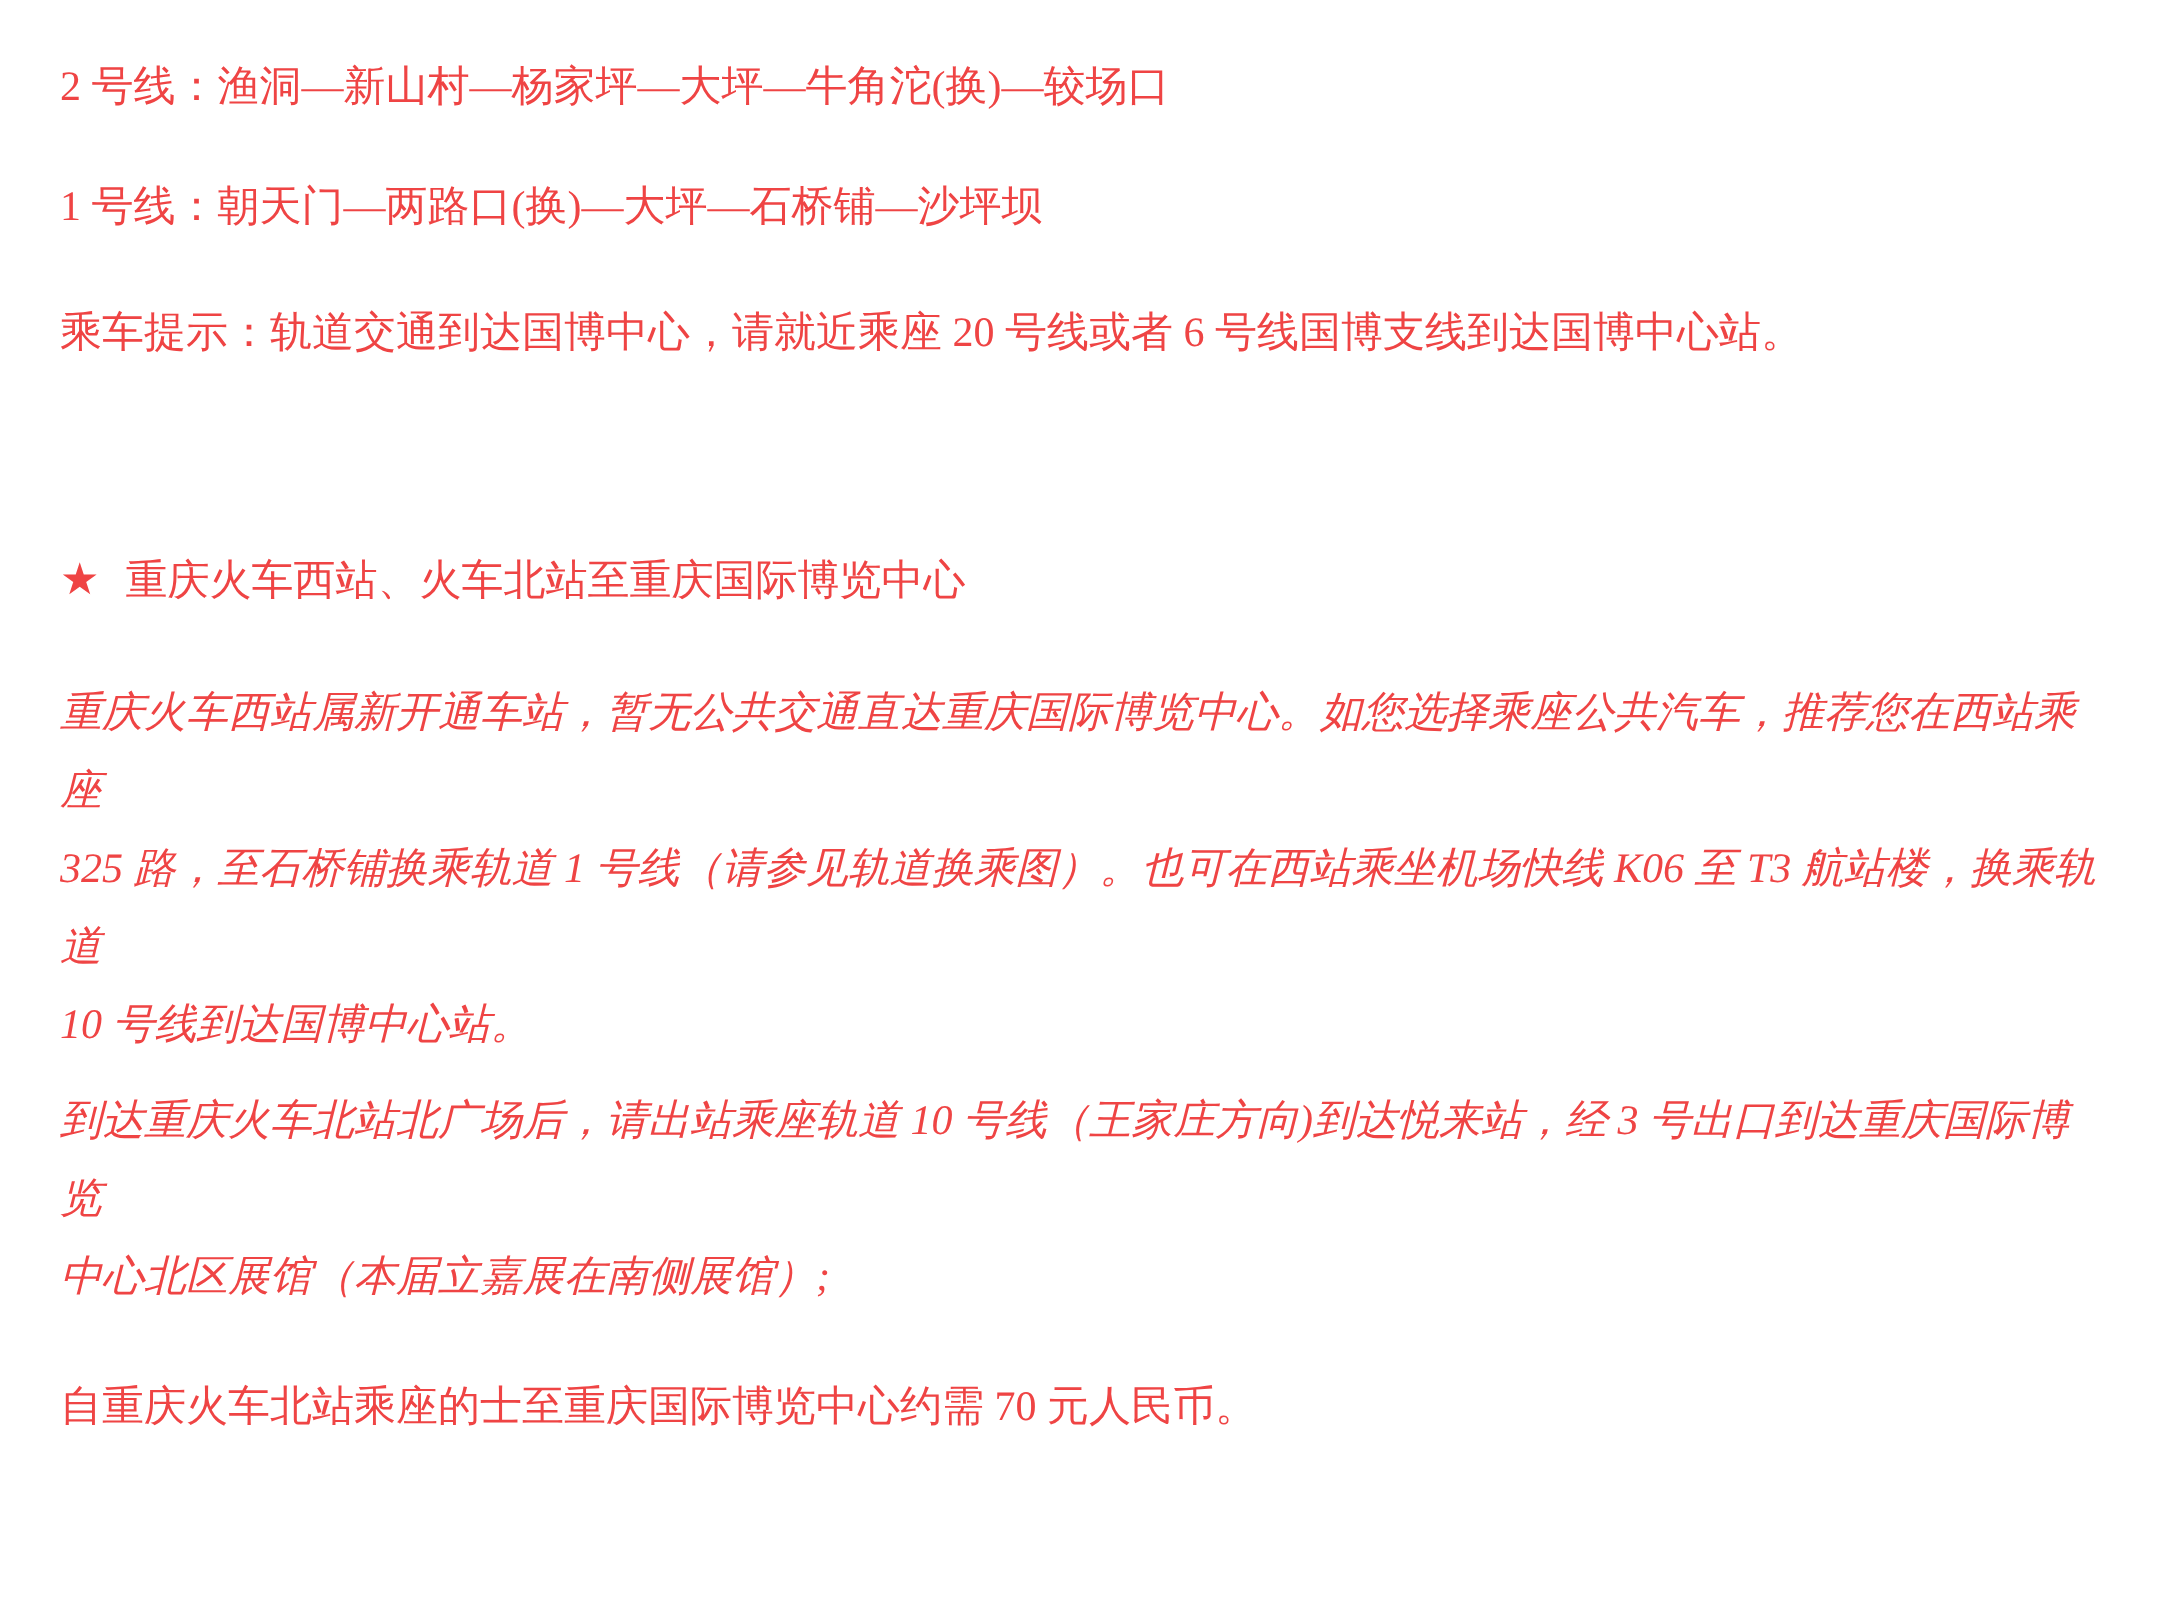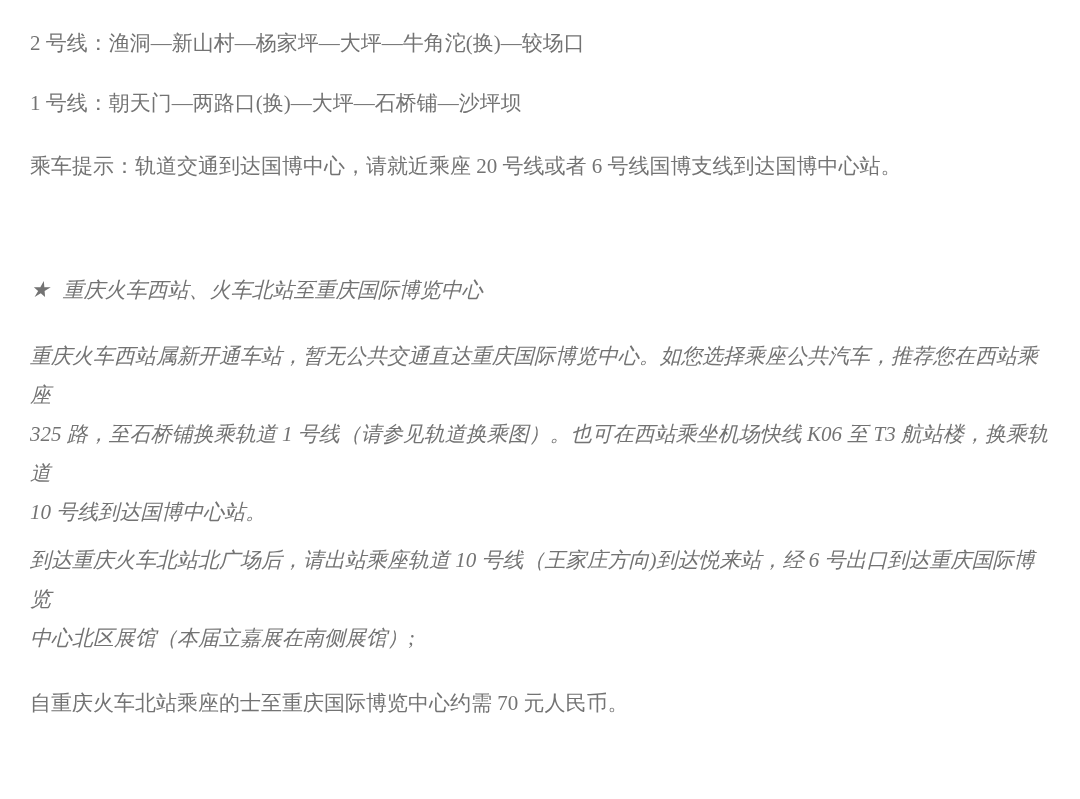--- a/index.html
+++ b/index.html
@@ -7,21 +7,21 @@
     padding: 0;
     background: #ffffff;
   }
   .page {
     position: relative;
     width: 1080px;
     height: 799px;
     box-sizing: border-box;
     padding: 24px 28px 0 30px;
     background: #ffffff;
-    color: #737373;
+    color: #ef4444;
     font-family: "Liberation Serif", "DejaVu Serif", serif;
     font-size: 21px;
     overflow: hidden;
   }
   .page p {
     margin: 0;
     line-height: 39px;
   }
   .para {
     white-space: pre-line;
@@ -35,40 +35,40 @@
     font-size: 22px;
     margin-right: 13px;
     letter-spacing: 0;
   }
   .mt-21 { margin-top: 21px !important; }
   .mt-24 { margin-top: 24px !important; }
   .mt-27 { margin-top: 27px !important; }
   .mt-9  { margin-top: 9px  !important; }
   .mt-14 { margin-top: 14px !important; }
   .mt-26 { margin-top: 26px !important; }
-  .mt-84 { margin-top: 84px !important; font-style: italic; }
+  .mt-84 { margin-top: 84px !important; }
 </style>
 </head>
 <body>
 
 <div class="page">
 
   <p class="line">2 号线：渔洞—新山村—杨家坪—大坪—牛角沱(换)—较场口</p>
 
   <p class="line mt-21">1 号线：朝天门—两路口(换)—大坪—石桥铺—沙坪坝</p>
 
   <p class="line mt-24">乘车提示：轨道交通到达国博中心，请就近乘座 20 号线或者 6 号线国博支线到达国博中心站。</p>
 
   <p class="line mt-84">
     <span class="star">★</span><span>重庆火车西站、火车北站至重庆国际博览中心</span>
   </p>
 
   <p class="para mt-27">重庆火车西站属新开通车站，暂无公共交通直达重庆国际博览中心。如您选择乘座公共汽车，推荐您在西站乘座
 325 路，至石桥铺换乘轨道 1 号线（请参见轨道换乘图）。也可在西站乘坐机场快线 K06 至 T3 航站楼，换乘轨道
 10 号线到达国博中心站。</p>
 
-  <p class="para mt-9">到达重庆火车北站北广场后，请出站乘座轨道 10 号线（王家庄方向)到达悦来站，经 6 号出口到达重庆国际博览
+  <p class="para mt-9">到达重庆火车北站北广场后，请出站乘座轨道 10 号线（王家庄方向)到达悦来站，经 3 号出口到达重庆国际博览
 中心北区展馆（本届立嘉展在南侧展馆）;</p>
 
 
   <p class="line mt-26">自重庆火车北站乘座的士至重庆国际博览中心约需 70 元人民币。</p>
 
 </div>
 
 </body></html>

